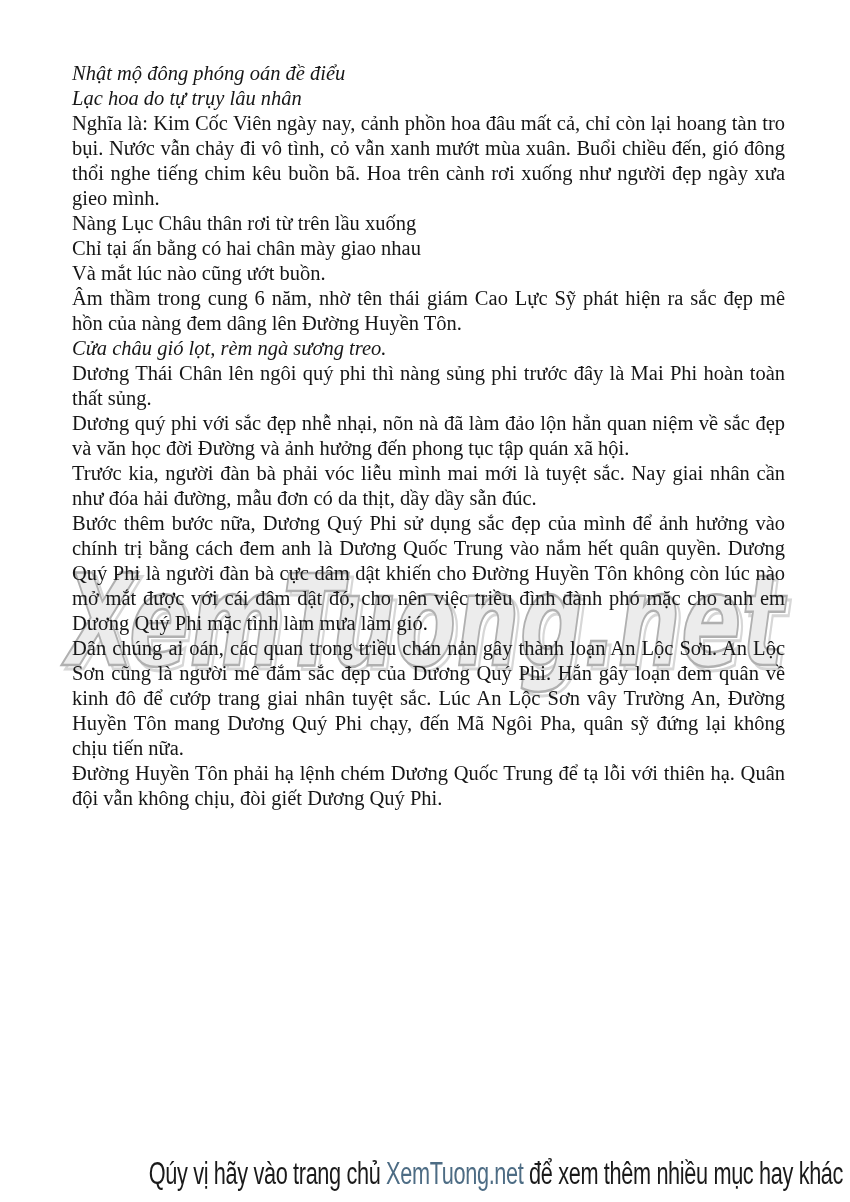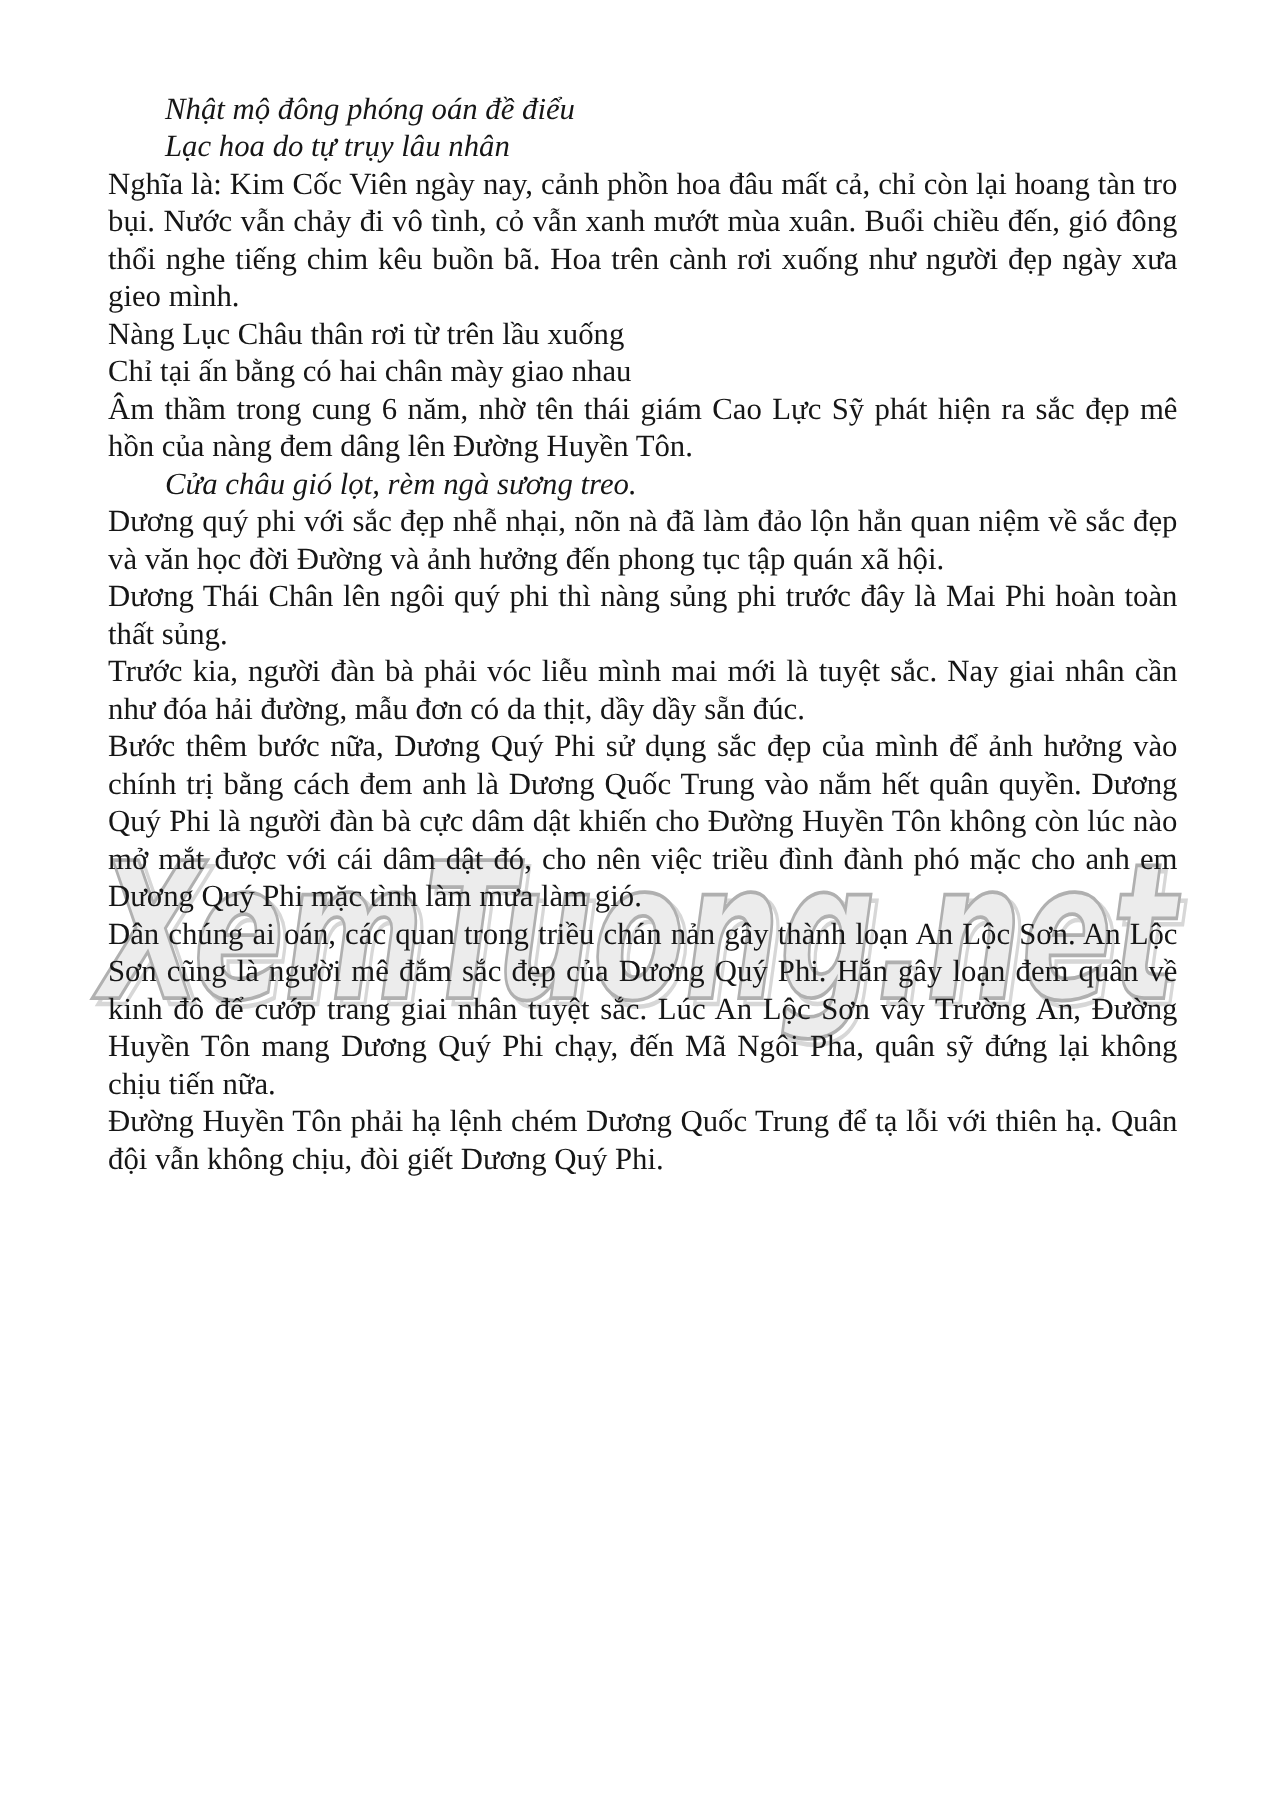--- a/index.html
+++ b/index.html
@@ -39,21 +39,20 @@
     z-index: 2;
     color: #161616;
     font-size: 20.5px;
     line-height: 25px;
     text-align: justify;
   }
   .content p { margin: 0; }
   .content p.italic {
     font-style: italic;
     text-align: left;
-    margin-left: 38px;
   }
   
   .footer {
     position: absolute;
     left: 0;
     right: 0;
     top: 1156px;
     z-index: 2;
     text-align: center;
   }
@@ -81,24 +80,30 @@
       <text class="wm-text" x="385" y="127" text-anchor="middle" font-size="126" textLength="718" lengthAdjust="spacingAndGlyphs" stroke-width="2.5" fill="#ececec" stroke="#b0b0b0">XemTuong.net</text>
     </svg>
   </div>
 
   <div class="content" style="color: rgb(22, 22, 22);">
       <p class="para italic">Nhật mộ đông phóng oán đề điểu</p>
       <p class="para italic">Lạc hoa do tự trụy lâu nhân</p>
       <p class="para">Nghĩa là: Kim Cốc Viên ngày nay, cảnh phồn hoa đâu mất cả, chỉ còn lại hoang tàn tro bụi. Nước vẫn chảy đi vô tình, cỏ vẫn xanh mướt mùa xuân. Buổi chiều đến, gió đông thổi nghe tiếng chim kêu buồn bã. Hoa trên cành rơi xuống như người đẹp ngày xưa gieo mình.</p>
       <p class="para">Nàng Lục Châu thân rơi từ trên lầu xuống</p>
       <p class="para">Chỉ tại ấn bằng có hai chân mày giao nhau</p>
+      <p class="para">Và mắt lúc nào cũng ướt buồn.</p>
       <p class="para">Âm thầm trong cung 6 năm, nhờ tên thái giám Cao Lực Sỹ phát hiện ra sắc đẹp mê hồn của nàng đem dâng lên Đường Huyền Tôn.</p>
       <p class="para italic">Cửa châu gió lọt, rèm ngà sương treo.</p>
+      <p class="para">Dương Thái Chân lên ngôi quý phi thì nàng sủng phi trước đây là Mai Phi hoàn toàn thất sủng.</p>
       <p class="para">Dương quý phi với sắc đẹp nhễ nhại, nõn nà đã làm đảo lộn hẳn quan niệm về sắc đẹp và văn học đời Đường và ảnh hưởng đến phong tục tập quán xã hội.</p>
-      <p class="para">Dương Thái Chân lên ngôi quý phi thì nàng sủng phi trước đây là Mai Phi hoàn toàn thất sủng.</p>
       <p class="para">Trước kia, người đàn bà phải vóc liễu mình mai mới là tuyệt sắc. Nay giai nhân cần như đóa hải đường, mẫu đơn có da thịt, dầy dầy sẵn đúc.</p>
       <p class="para">Bước thêm bước nữa, Dương Quý Phi sử dụng sắc đẹp của mình để ảnh hưởng vào chính trị bằng cách đem anh là Dương Quốc Trung vào nắm hết quân quyền. Dương Quý Phi là người đàn bà cực dâm dật khiến cho Đường Huyền Tôn không còn lúc nào mở mắt được với cái dâm dật đó, cho nên việc triều đình đành phó mặc cho anh em Dương Quý Phi mặc tình làm mưa làm gió.</p>
       <p class="para">Dân chúng ai oán, các quan trong triều chán nản gây thành loạn An Lộc Sơn. An Lộc Sơn cũng là người mê đắm sắc đẹp của Dương Quý Phi. Hắn gây loạn đem quân về kinh đô để cướp trang giai nhân tuyệt sắc. Lúc An Lộc Sơn vây Trường An, Đường Huyền Tôn mang Dương Quý Phi chạy, đến Mã Ngôi Pha, quân sỹ đứng lại không chịu tiến nữa.</p>
       <p class="para">Đường Huyền Tôn phải hạ lệnh chém Dương Quốc Trung để tạ lỗi với thiên hạ. Quân đội vẫn không chịu, đòi giết Dương Quý Phi.</p>
     </div>
 
+  <div class="footer">
+    <span class="footer-inner">
+      <span style="color: rgb(26, 26, 26);">Qúy vị hãy vào trang chủ </span><span class="footer-link" style="color: rgb(77, 108, 132);">XemTuong.net</span><span style="color: rgb(26, 26, 26);"> để xem thêm nhiều mục hay khác</span>
+    </span>
+  </div>
 
 </div>
 
 </body></html>

